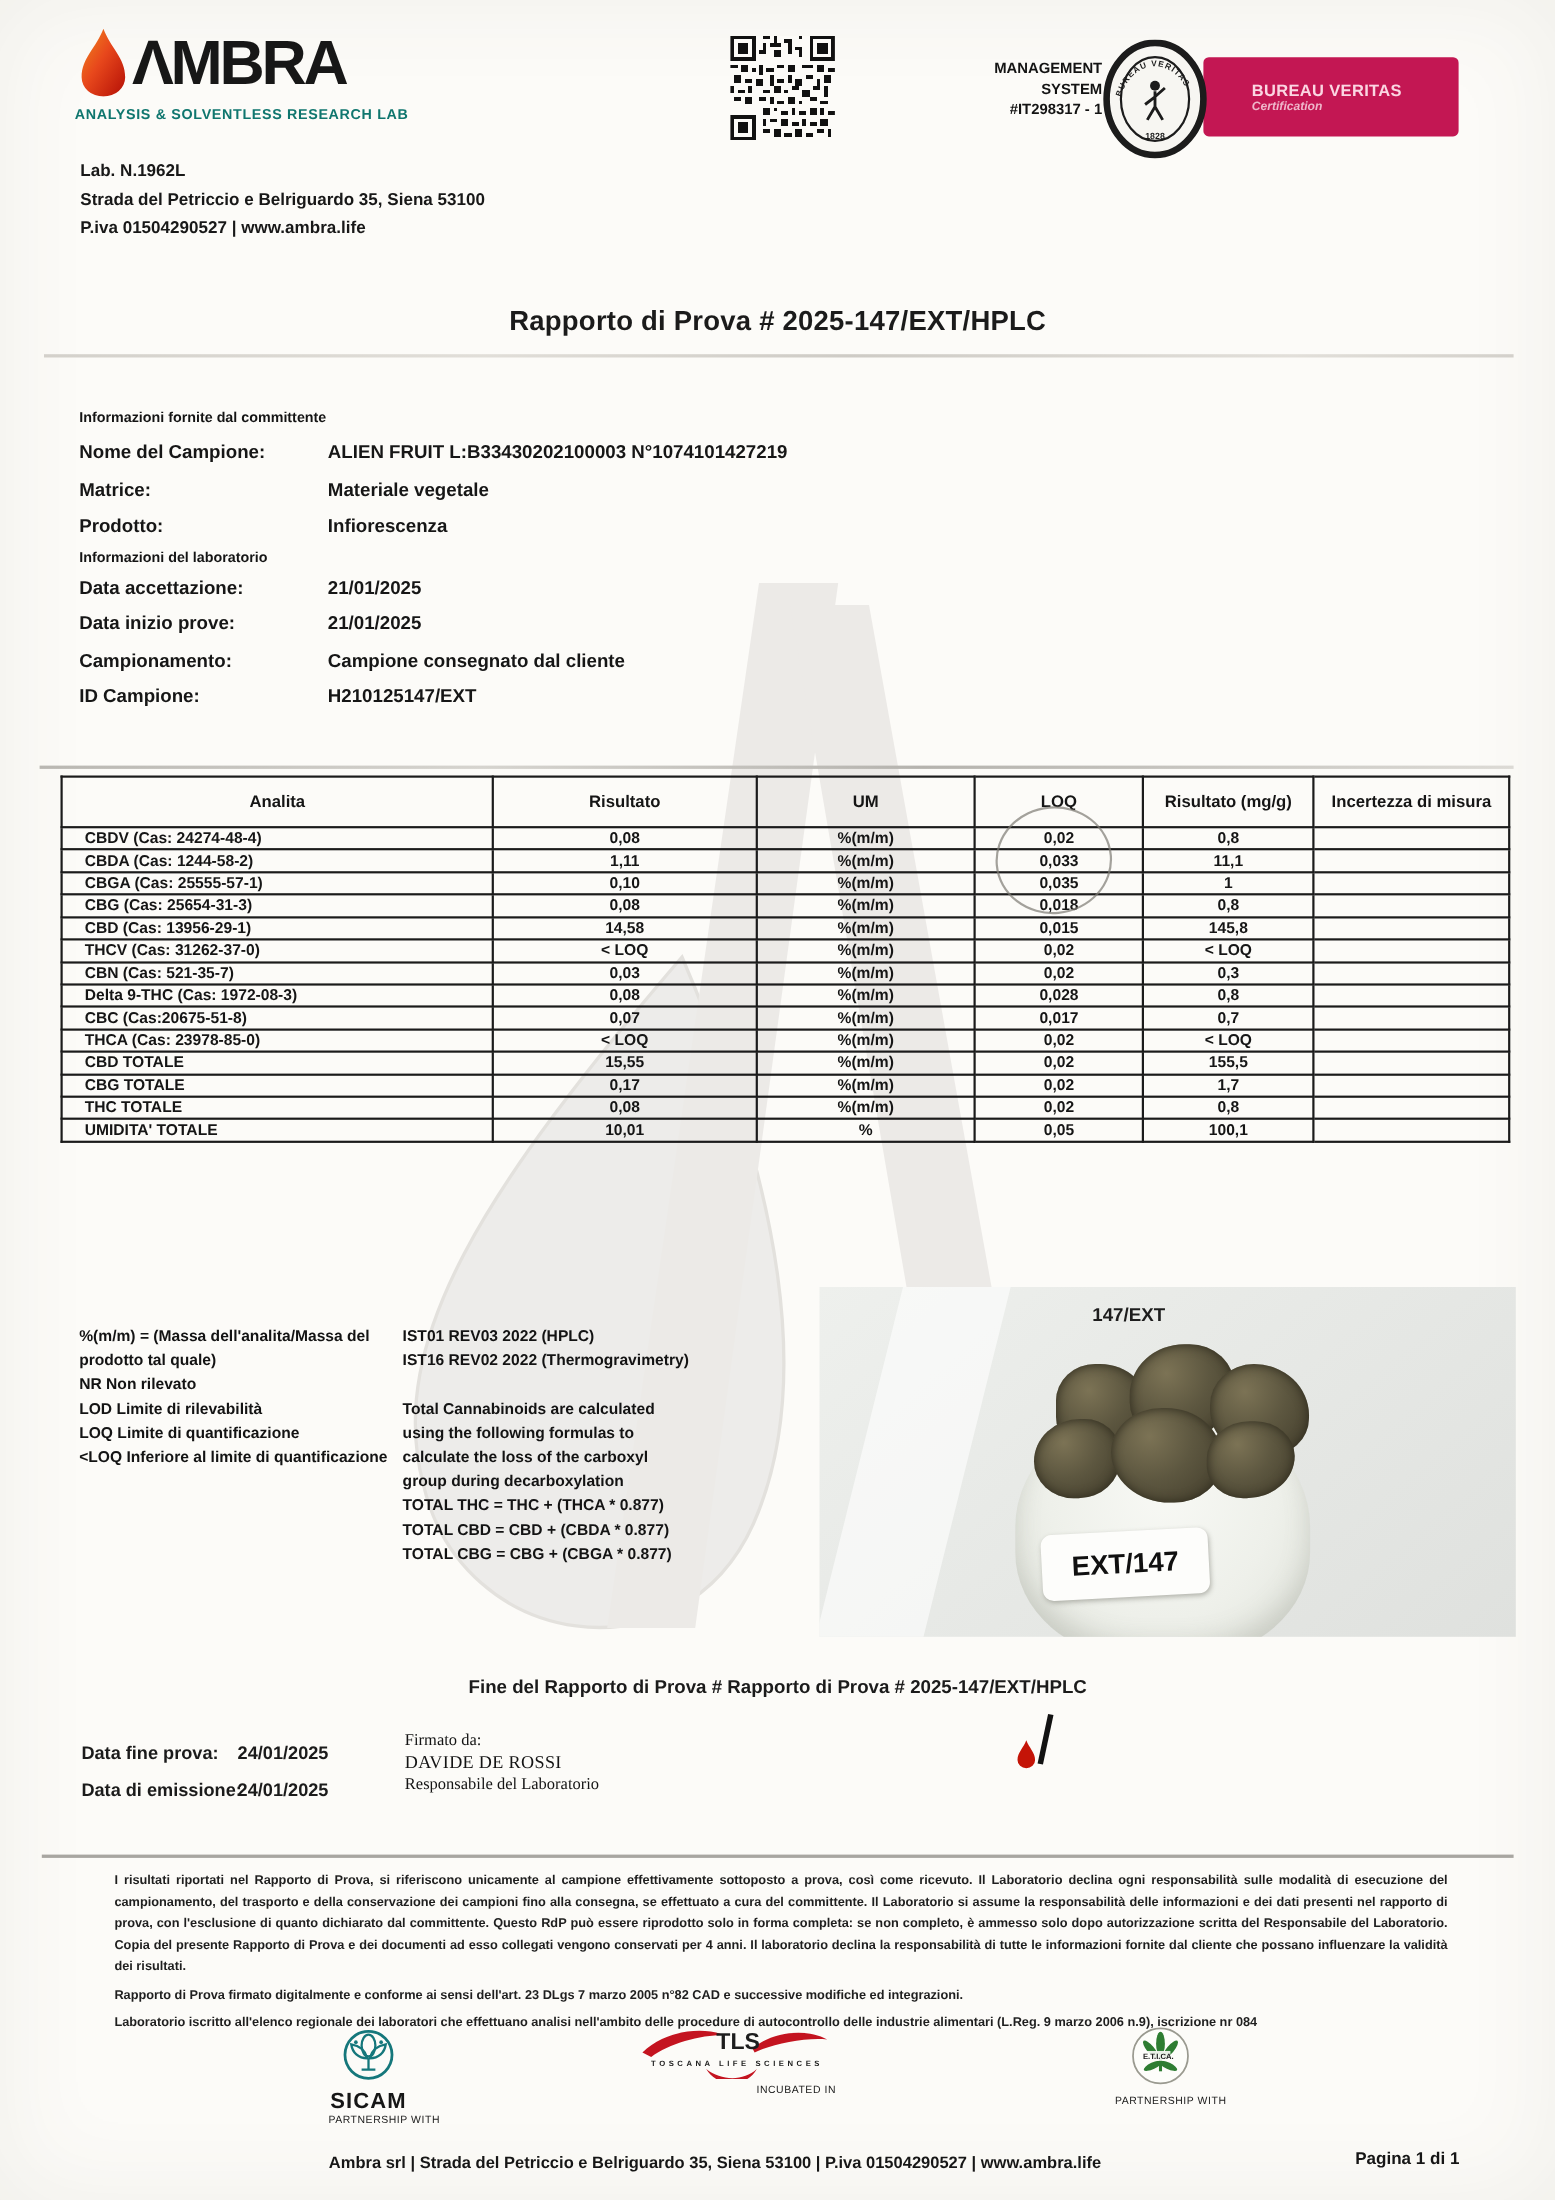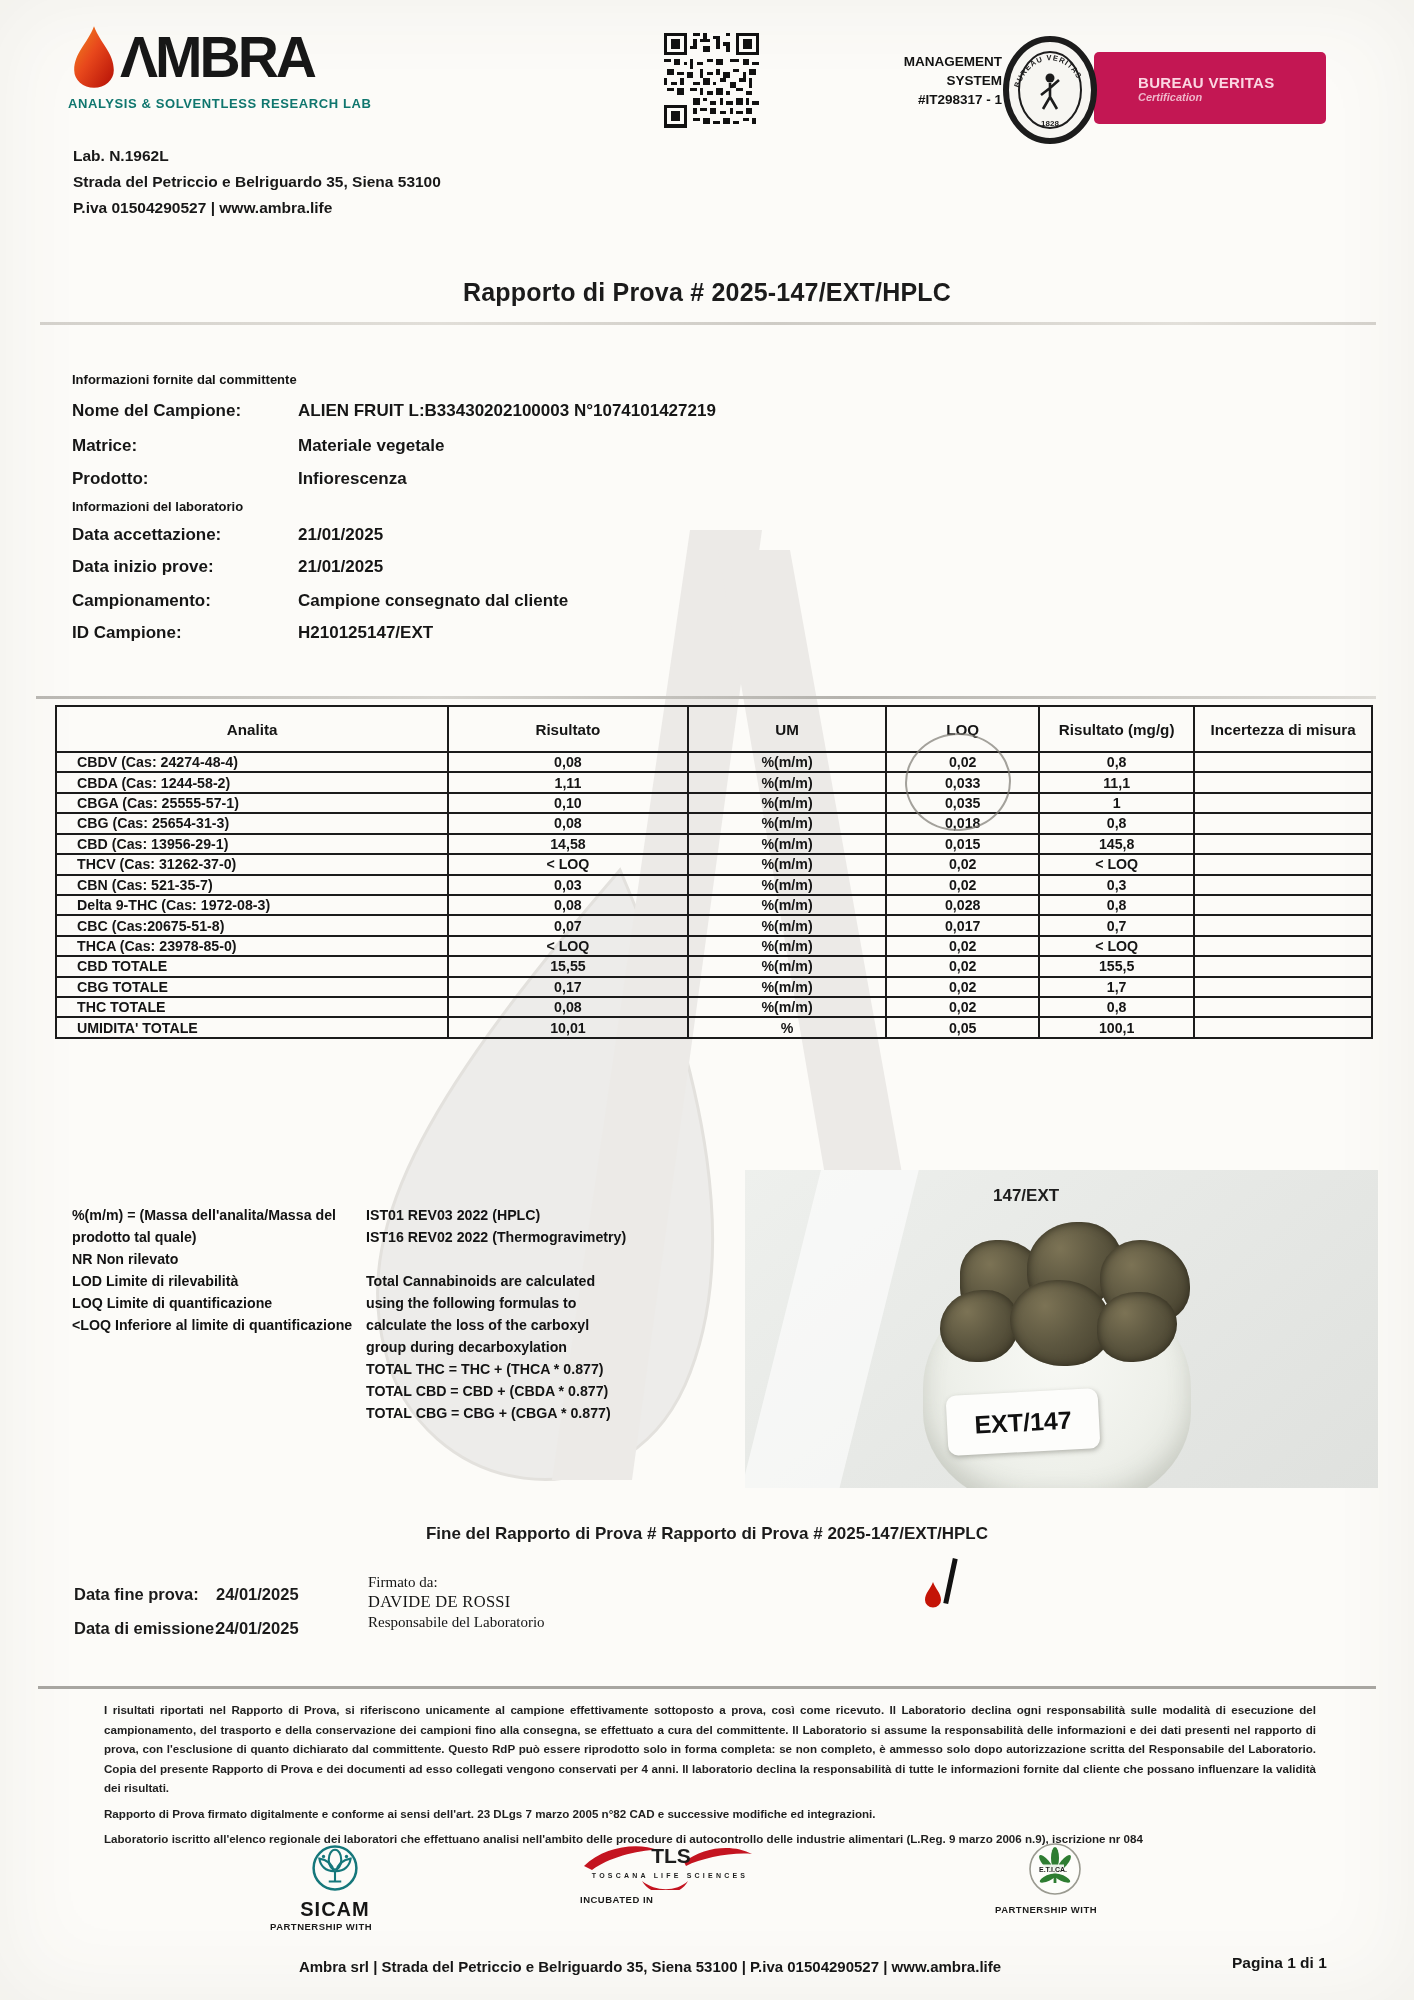--- a/index.html
+++ b/index.html
@@ -63,21 +63,21 @@
   #signature{left:368px;top:1572px;font-family:"Liberation Serif",serif;font-size:15px;line-height:20px;color:#141414;}
   #signature .sig-name{font-size:16.5px;letter-spacing:.3px;}
   #sig-mark{left:920px;top:1556px;width:46px;height:58px;}
 
   
   #disclaimer{left:104px;top:1700px;width:1212px;font-size:11.6px;font-weight:600;line-height:19.5px;color:#1f1f1f;}
   #disclaimer .para{text-align:justify;}
   #disclaimer .dline{margin-top:6px;}
 
   
-  .logo-caption{font-size:9.5px;font-weight:700;letter-spacing:.5px;color:#1a1a1a;text-align:left;}
+  .logo-caption{font-size:9.5px;font-weight:400;letter-spacing:.5px;color:#1a1a1a;text-align:right;}
   #sicam{left:270px;top:1844px;width:130px;text-align:center;}
   #sicam .sicam-name{font-size:20px;font-weight:700;letter-spacing:1px;color:#161616;margin-top:2px;}
   #tls{left:580px;top:1838px;width:180px;text-align:center;}
   #etica{left:995px;top:1842px;width:120px;text-align:center;}
   #footer-address{left:60px;top:1958px;width:1180px;text-align:center;font-size:15px;font-weight:700;color:#161616;}
   #footer-page{left:1232px;top:1954px;font-size:15.5px;font-weight:700;color:#161616;}
 
   #watermark{left:290px;top:520px;width:720px;height:1000px;z-index:0;}
   .z1{z-index:1;}
 </style>

